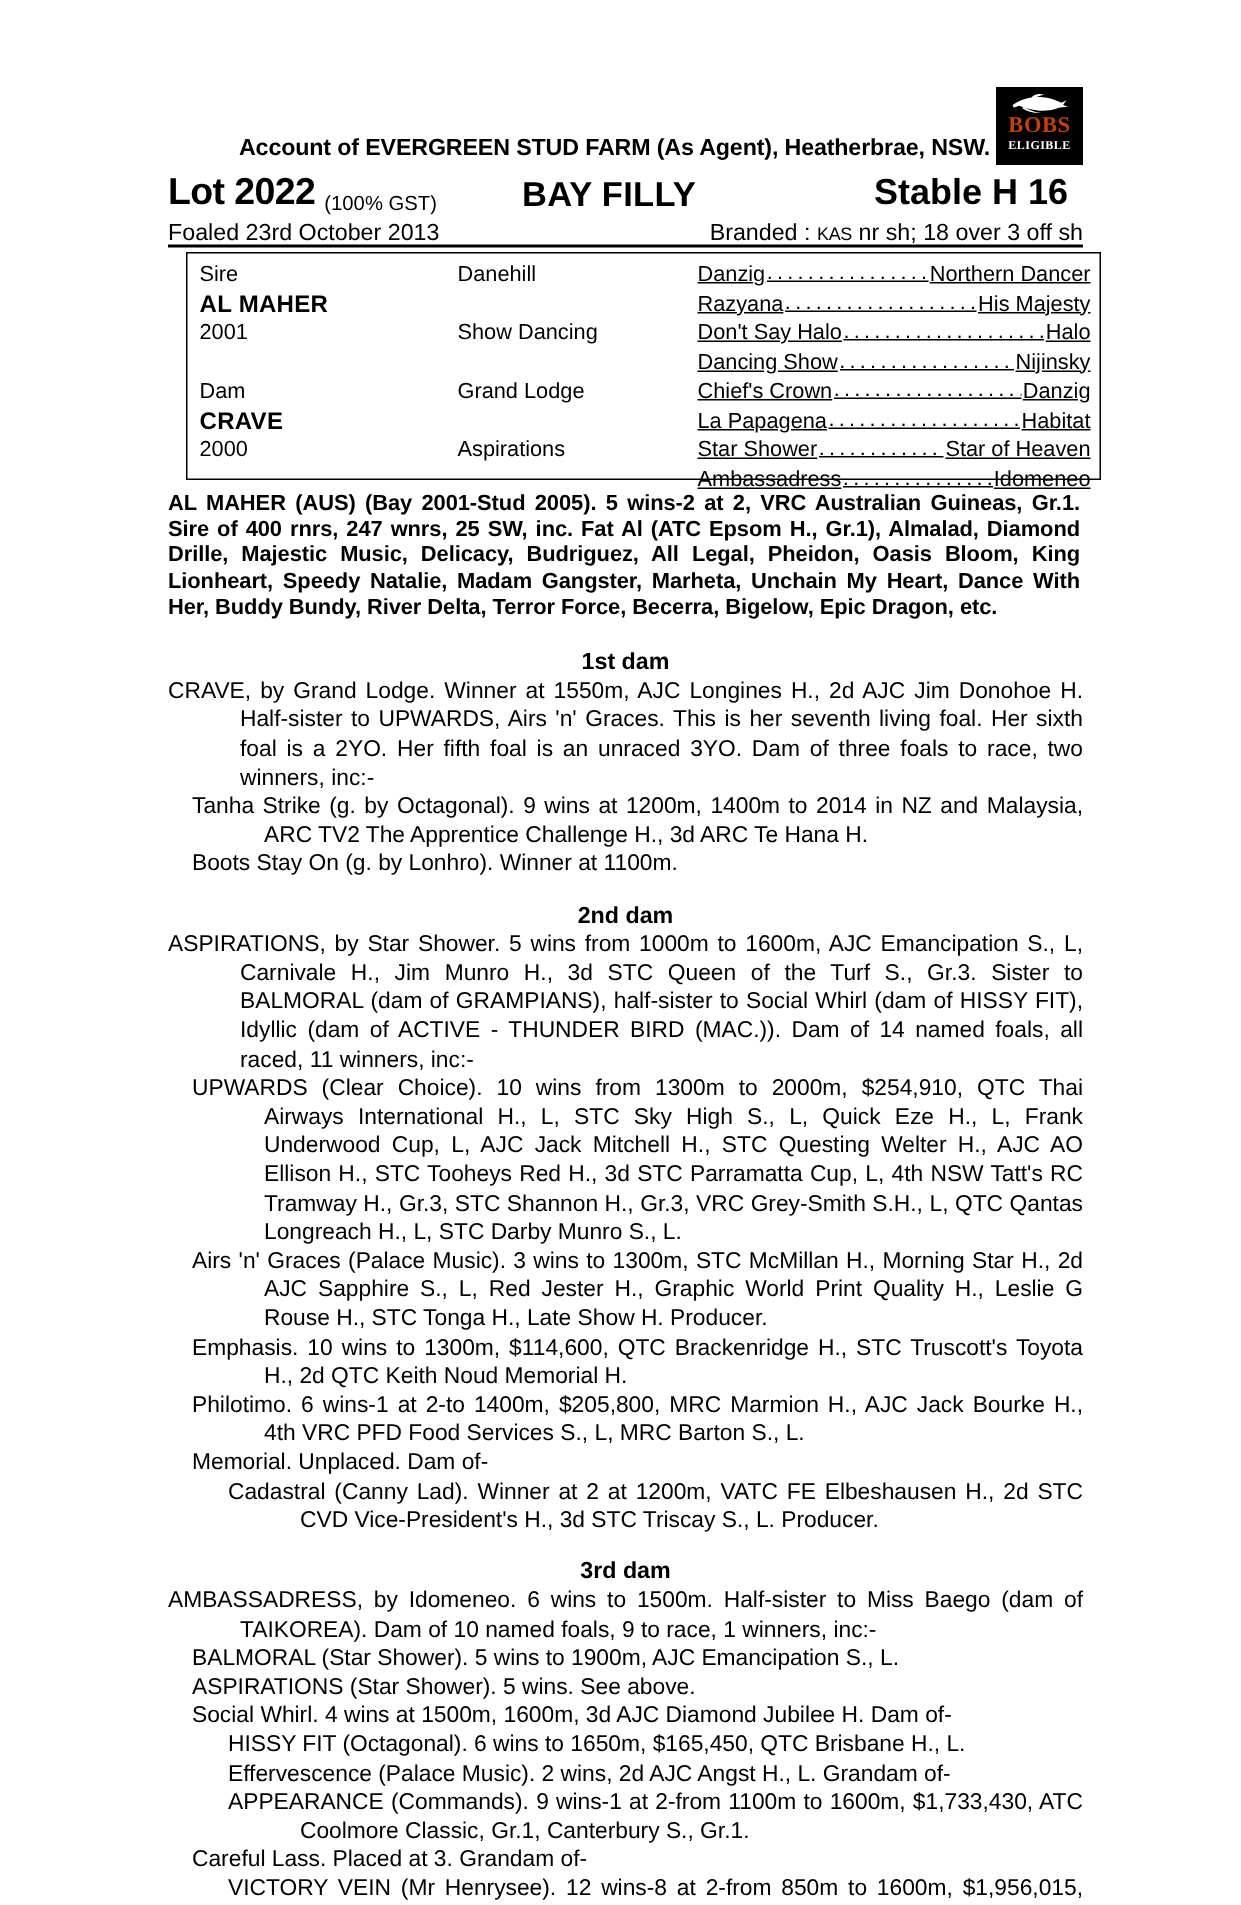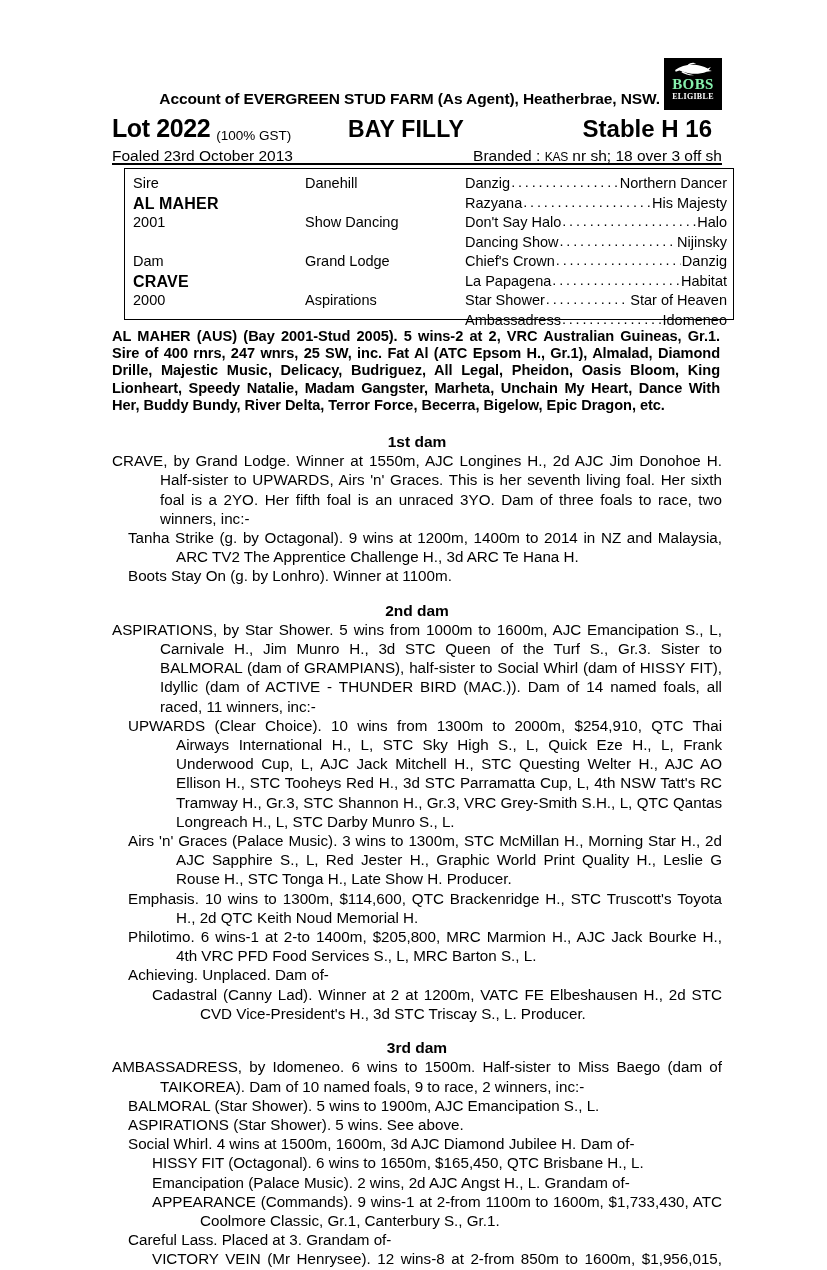--- a/index.html
+++ b/index.html
@@ -53,21 +53,21 @@
     justify-content: flex-start;
     padding-top: 3px;
     box-sizing: border-box;
   }
   .bobs-bird {
     width: 42px;
     height: 16px;
     display: block;
   }
   .bobs-word {
-    color: #86efac;
+    color: #c2410c;
     font-family: "Liberation Serif", serif;
     font-weight: bold;
     font-size: 15px;
     line-height: 15px;
     letter-spacing: 0.4px;
     margin-top: 0px;
   }
   .bobs-sub {
     color: #ffffff;
     font-family: "Liberation Serif", serif;
@@ -167,20 +167,21 @@
     left: 180px;
     white-space: nowrap;
   }
   .ped-c3 {
     position: absolute;
     left: 340px;
     right: 6px;
     display: flex;
     align-items: center;
     white-space: nowrap;
+    text-decoration: underline;
   }
   .ped-name-big {
     font-weight: bold;
     font-size: 16px;
     letter-spacing: 0.2px;
   }
   .leader {
     flex: 1 1 auto;
     overflow: hidden;
     margin: 0 1px;
@@ -369,29 +370,29 @@
       <div class="p1"><span>Tanha Strike (g. by Octagonal). </span><span class="bx">9 wins</span><span> at 1200m, 1400m to 2014 in NZ and Malaysia, ARC TV2 The Apprentice Challenge H., 3d ARC Te Hana H.</span></div>
       <div class="p1"><span>Boots Stay On (g. by Lonhro). </span><span class="bx">Winner</span><span> at 1100m.</span></div>
       <div class="dam-head gap-before">2nd dam</div>
       <div class="p0">
         <span class="hang"><span class="bx">ASPIRATIONS</span><span>, by Star Shower. </span><span class="bx">5 wins</span><span> from 1000m to 1600m, AJC Emancipation S., </span><span class="bx">L</span><span>, Carnivale H., Jim Munro H., 3d STC Queen of the Turf S., </span><span class="bx">Gr.3</span><span>. Sister to </span><span class="bx">BALMORAL</span><span> (dam of </span><span class="bx">GRAMPIANS</span><span>), half-sister to Social Whirl (dam of </span><span class="bx">HISSY FIT</span><span>), Idyllic (dam of </span><span class="bx">ACTIVE - THUNDER BIRD (MAC.)</span><span>). Dam of 14 named foals, all raced, </span><span class="bx">11 winners</span><span>, inc:-</span></span>
       </div>
       <div class="p1"><span class="bx">UPWARDS</span><span> (Clear Choice). </span><span class="bx">10 wins</span><span> from 1300m to 2000m, $254,910, QTC Thai Airways International H., </span><span class="bx">L</span><span>, STC Sky High S., </span><span class="bx">L</span><span>, Quick Eze H., </span><span class="bx">L</span><span>, Frank Underwood Cup, </span><span class="bx">L</span><span>, AJC Jack Mitchell H., STC Questing Welter H., AJC AO Ellison H., STC Tooheys Red H., 3d STC Parramatta Cup, </span><span class="bx">L</span><span>, 4th NSW Tatt's RC Tramway H., </span><span class="bx">Gr.3</span><span>, STC Shannon H., </span><span class="bx">Gr.3</span><span>, VRC Grey-Smith S.H., </span><span class="bx">L</span><span>, QTC Qantas Longreach H., </span><span class="bx">L</span><span>, STC Darby Munro S., </span><span class="bx">L</span><span>.</span></div>
       <div class="p1"><span class="bx">Airs 'n' Graces</span><span> (Palace Music). </span><span class="bx">3 wins</span><span> to 1300m, STC McMillan H., Morning Star H., 2d AJC Sapphire S., </span><span class="bx">L</span><span>, Red Jester H., Graphic World Print Quality H., Leslie G Rouse H., STC Tonga H., Late Show H. Producer.</span></div>
       <div class="p1"><span>Emphasis. </span><span class="bx">10 wins</span><span> to 1300m, $114,600, QTC Brackenridge H., STC Truscott's Toyota H., 2d QTC Keith Noud Memorial H.</span></div>
       <div class="p1"><span>Philotimo. </span><span class="bx">6 wins</span><span>-1 at 2-to 1400m, $205,800, MRC Marmion H., AJC Jack Bourke H., 4th VRC PFD Food Services S., </span><span class="bx">L</span><span>, MRC Barton S., </span><span class="bx">L</span><span>.</span></div>
-      <div class="p1"><span>Achieving. Unplaced. Dam of-</span></div>
+      <div class="p1"><span>Memorial. Unplaced. Dam of-</span></div>
       <div class="p2"><span class="bx">Cadastral</span><span> (Canny Lad). </span><span class="bx">Winner</span><span> at 2 at 1200m, VATC FE Elbeshausen H., 2d STC CVD Vice-President's H., 3d STC Triscay S., </span><span class="bx">L</span><span>. Producer.</span></div>
       <div class="dam-head gap-before">3rd dam</div>
       <div class="p0">
-        <span class="hang"><span>AMBASSADRESS, by Idomeneo. </span><span class="bx">6 wins</span><span> to 1500m. Half-sister to Miss Baego (dam of </span><span class="bx">TAIKOREA</span><span>). Dam of 10 named foals, 9 to race, </span><span class="bx">2 winners</span><span>, inc:-</span></span>
+        <span class="hang"><span>AMBASSADRESS, by Idomeneo. </span><span class="bx">6 wins</span><span> to 1500m. Half-sister to Miss Baego (dam of </span><span class="bx">TAIKOREA</span><span>). Dam of 10 named foals, 9 to race, </span><span class="bx">1 winners</span><span>, inc:-</span></span>
       </div>
       <div class="p1"><span class="bx">BALMORAL</span><span> (Star Shower). </span><span class="bx">5 wins</span><span> to 1900m, AJC Emancipation S., </span><span class="bx">L</span><span>.</span></div>
       <div class="p1"><span class="bx">ASPIRATIONS</span><span> (Star Shower). </span><span class="bx">5 wins</span><span>. See above.</span></div>
       <div class="p1"><span>Social Whirl. </span><span class="bx">4 wins</span><span> at 1500m, 1600m, 3d AJC Diamond Jubilee H. Dam of-</span></div>
       <div class="p2"><span class="bx">HISSY FIT</span><span> (Octagonal). </span><span class="bx">6 wins</span><span> to 1650m, $165,450, QTC Brisbane H., </span><span class="bx">L</span><span>.</span></div>
-      <div class="p2"><span class="bx">Emancipation</span><span> (Palace Music). </span><span class="bx">2 wins</span><span>, 2d AJC Angst H., </span><span class="bx">L</span><span>. Grandam of-</span></div>
+      <div class="p2"><span class="bx">Effervescence</span><span> (Palace Music). </span><span class="bx">2 wins</span><span>, 2d AJC Angst H., </span><span class="bx">L</span><span>. Grandam of-</span></div>
       <div class="p2"><span class="bx">APPEARANCE</span><span> (Commands). </span><span class="bx">9 wins</span><span>-1 at 2-from 1100m to 1600m, $1,733,430, ATC Coolmore Classic, </span><span class="bx">Gr.1</span><span>, Canterbury S., </span><span class="bx">Gr.1</span><span>.</span></div>
       <div class="p1"><span>Careful Lass. Placed at 3. Grandam of-</span></div>
       <div class="p2"><span class="bx">VICTORY VEIN</span><span> (Mr Henrysee). </span><span class="bx">12 wins</span><span>-8 at 2-from 850m to 1600m, $1,956,015, AJC Champagne S., </span><span class="bx">Gr.1</span><span>, Sires' Produce S., </span><span class="bx">Gr.1</span><span>.</span></div>
     </div>
 
 </div>
 
 </body></html>

